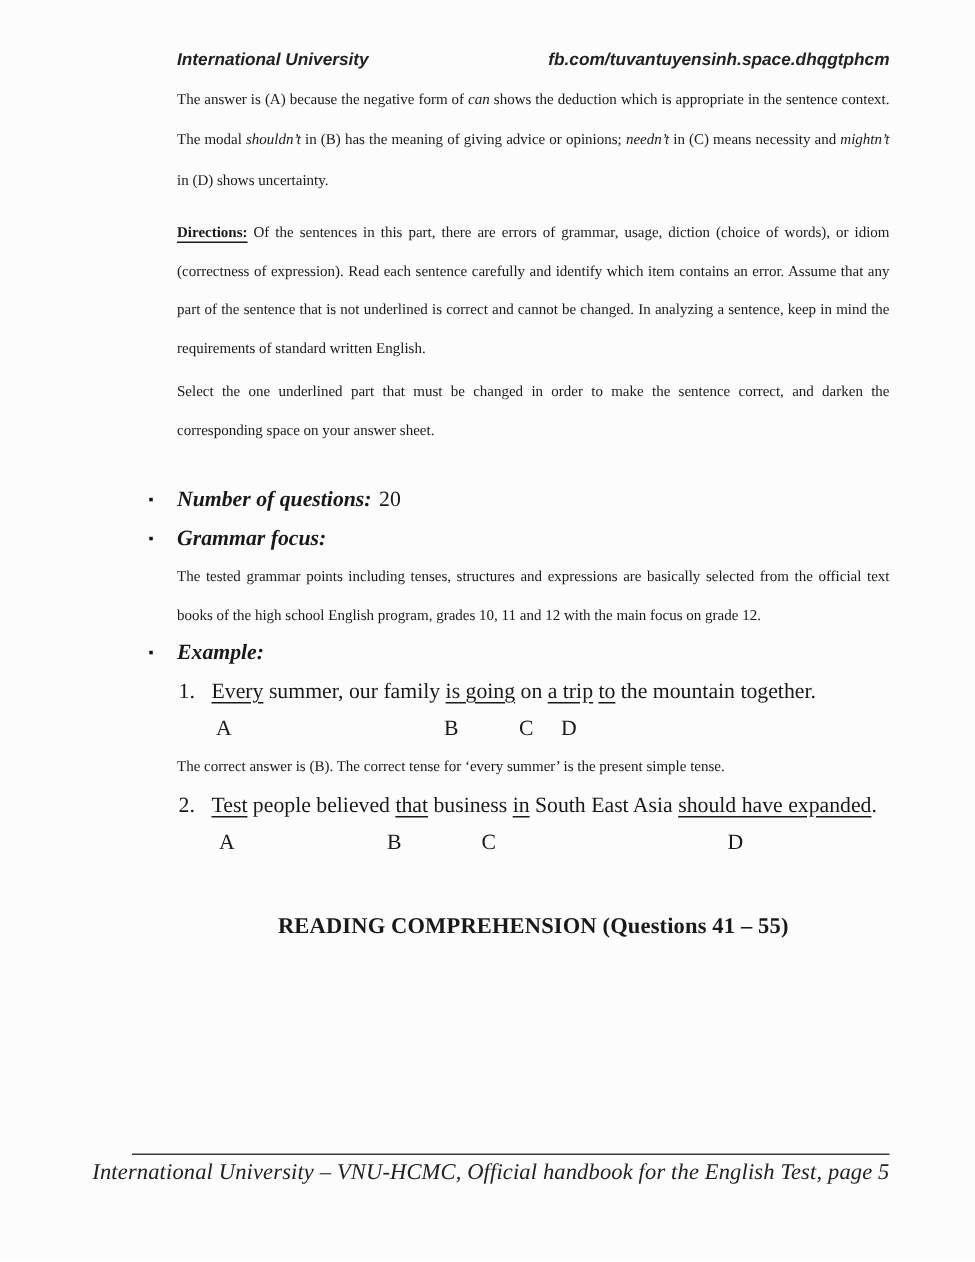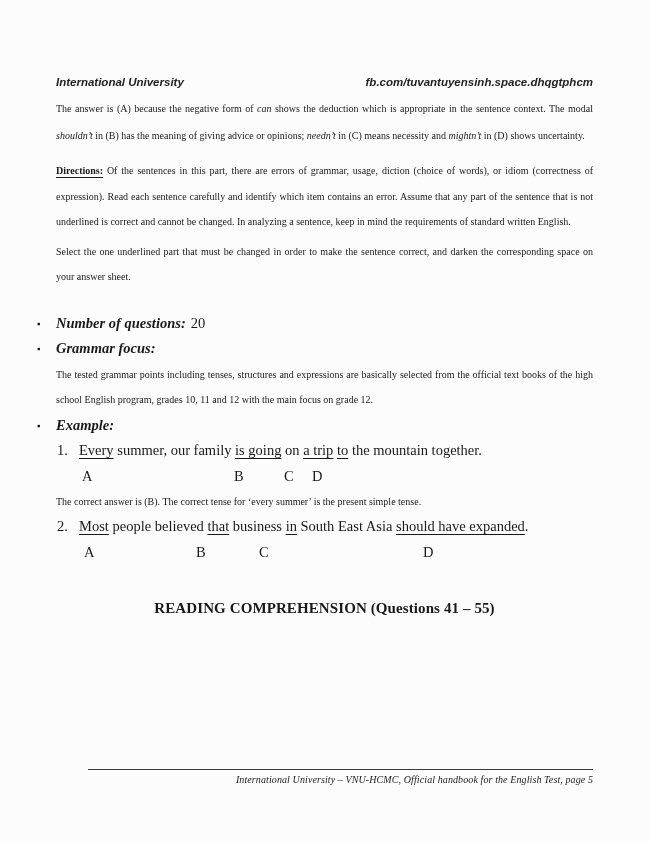--- a/index.html
+++ b/index.html
@@ -3,21 +3,21 @@
 <meta charset="utf-8">
 <style>
   * { margin:0; padding:0; box-sizing:border-box; }
   html,body { background:#ffffff; }
   .page {
     width:650px; height:841px; position:relative; overflow:hidden;
     background:#fcfcfc;
     font-family:"Liberation Serif", serif;
     color:#191919;
   }
-  .content { padding:34px 57px 0 56px;margin-top:42px; }
+  .content { padding:34px 57px 0 118px; }
 
   .header { display:flex; justify-content:space-between; align-items:baseline;
     font-family:"Liberation Sans", sans-serif; font-style:italic; font-weight:600;
     font-size:11.5px; color:#222; }
 
   .para { font-size:10px; line-height:25.5px; }
   .justify { text-align:justify; }
   .intro { margin-top:7px; line-height:27px; }
 
   .section-heading { font-size:15px; font-weight:bold; line-height:20px; margin-top:24px; letter-spacing:.1px; }
@@ -38,21 +38,21 @@
   .label-row { position:relative; height:25px; }
   .label-row span { position:absolute; top:0; font-size:14.5px; line-height:25px; }
   .lr1 .l0 { left:26px; }  .lr1 .l1 { left:178px; } .lr1 .l2 { left:228px; } .lr1 .l3 { left:256px; }
   .lr2 .l0 { left:28px; }  .lr2 .l1 { left:140px; } .lr2 .l2 { left:203px; } .lr2 .l3 { left:367px; }
 
   .reading-heading { margin-top:33px;text-align:center; }
 
   .footer-rule { position:absolute; left:88px; width:505px; top:769px;
     border-top:1.5px solid #3a3a3a; }
   .footer-text { position:absolute; right:57px; top:774px; font-style:italic;
-    font-size:10px; color:#222; letter-spacing:.1px; }
+    font-size:15px; color:#222; letter-spacing:.1px; }
 
   
   u, .u { text-decoration:underline; text-underline-offset:3px; }
 </style>
 </head>
 <body>
 
 <div class="page">
   <div class="content">
 
@@ -92,21 +92,21 @@
             <span class="l1">B</span>
             <span class="l2">C</span>
             <span class="l3">D</span>
           </div>
           <p class="para">The correct answer is (B). The correct tense for ‘every summer’ is the present simple tense.</p>
         </div>
 
         <div class="example-block">
           <div class="ex-sentence">
             <span class="ex-num">2.</span>
-            <span><span class="u">Most</span><span> people believed </span><span class="u">that</span><span> business </span><span class="u">in</span><span> South East Asia </span><span class="u">should have expanded</span><span>.</span></span>
+            <span><span class="u">Test</span><span> people believed </span><span class="u">that</span><span> business </span><span class="u">in</span><span> South East Asia </span><span class="u">should have expanded</span><span>.</span></span>
           </div>
           <div class="label-row lr2">
             <span class="l0">A</span>
             <span class="l1">B</span>
             <span class="l2">C</span>
             <span class="l3">D</span>
           </div>
         </div>
       </li>
     </ul>

